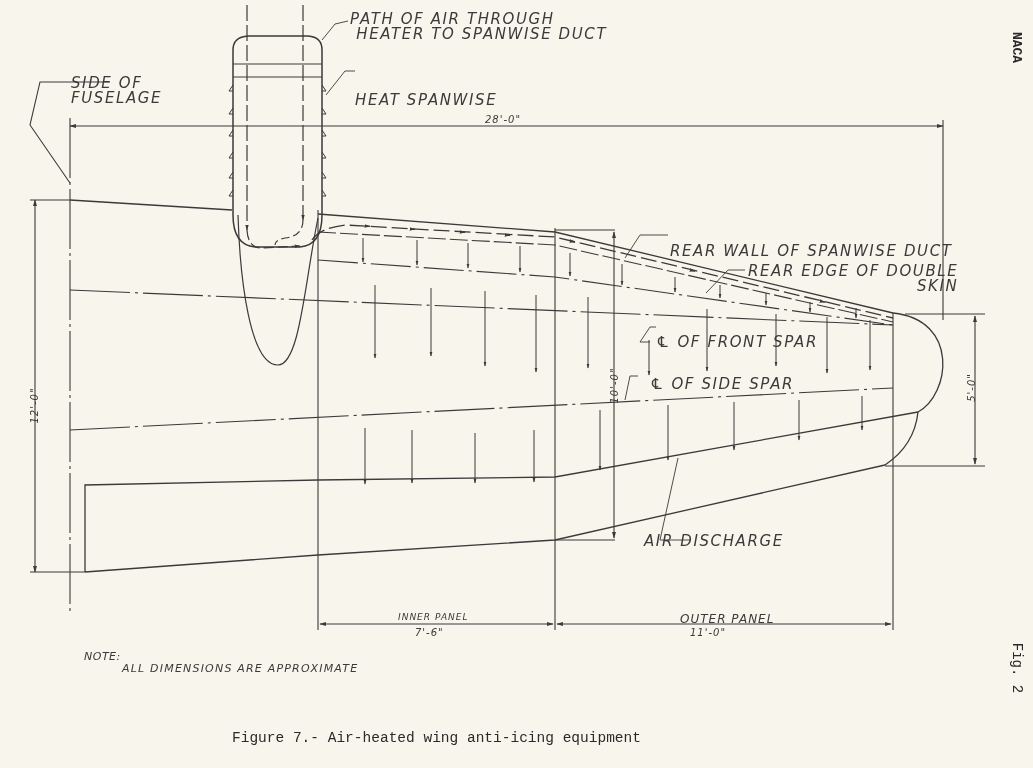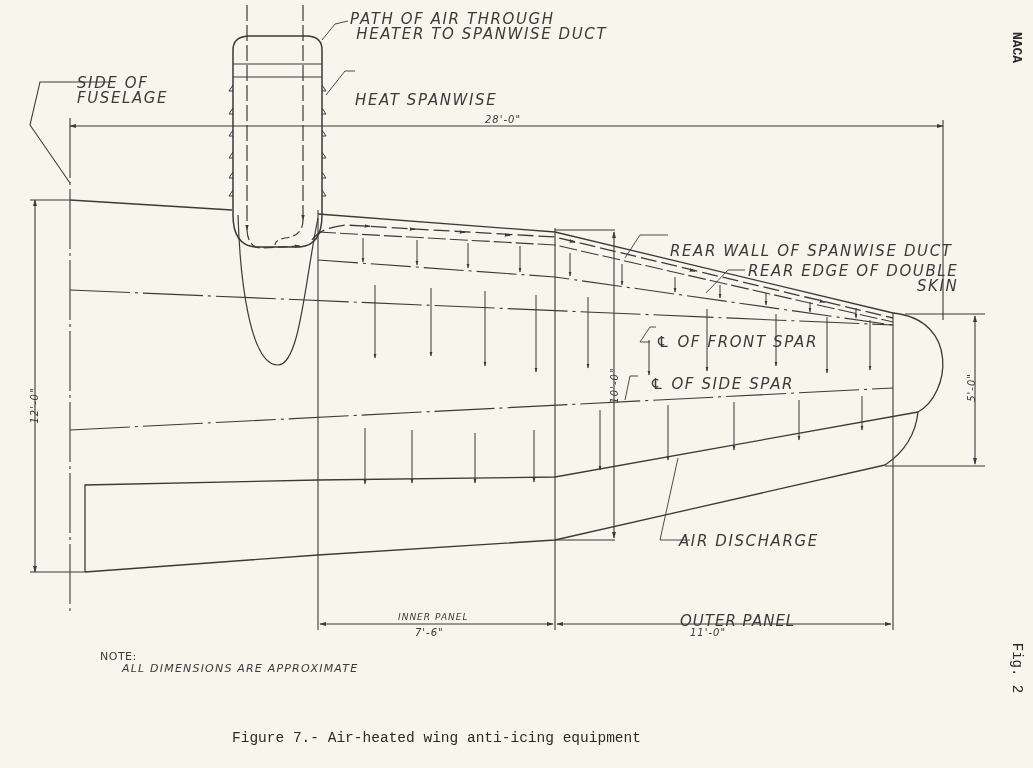--- a/index.html
+++ b/index.html
@@ -55,21 +55,22 @@
       right: 0px; top: 660px;
       font-family: "Liberation Mono", "DejaVu Sans Mono", monospace;
       font-size: 14px;
       color: #2a2a2a;
       transform: rotate(90deg);
       transform-origin: center;
       width: 60px; text-align: center;
     }
     .note {
       position: absolute;
-      left: 100px; top: 650px;
+      left: 84px; top: 650px;
+      font-style: italic;
       font-size: 11px;
       color: #3a3a3a;
       letter-spacing: 0.5px;
     }
     .note2 {
       position: absolute;
       left: 122px; top: 662px;
       font-style: italic;
       font-size: 11px;
       color: #3a3a3a;
@@ -212,39 +213,39 @@
       <polyline points="690,540 660,540 678,458"></polyline>
     </g>
 
     <g>
       <line x1="320" y1="624" x2="553" y2="624" marker-start="url(#ah)" marker-end="url(#ah)"></line>
       <line x1="557" y1="624" x2="891" y2="624" marker-start="url(#ah)" marker-end="url(#ah)"></line>
     </g>
   </g>
 </svg>
 
-<div class="lbl" style="left:77px;top:76px;">SIDE OF
+<div class="lbl" style="left:71px;top:76px;">SIDE OF
 FUSELAGE</div>
 <div class="lbl" style="left:350px;top:12px;">PATH OF AIR THROUGH
  HEATER TO SPANWISE DUCT</div>
 <div class="lbl" style="left:355px;top:93px;">HEAT SPANWISE</div>
 <div class="lbl" style="left:670px;top:244px;">REAR WALL OF SPANWISE DUCT</div>
 <div class="lbl" style="left:748px;top:264px;text-align:right;">REAR EDGE OF DOUBLE
            SKIN</div>
 <div class="lbl" style="left:656px;top:335px;font-style:italic;">℄ OF FRONT SPAR</div>
 <div class="lbl" style="left:650px;top:377px;">℄ OF SIDE SPAR</div>
-<div class="lbl" style="left:679px;top:534px;">AIR DISCHARGE</div>
+<div class="lbl" style="left:644px;top:534px;">AIR DISCHARGE</div>
 
 <div class="dim" style="left:485px;top:114px;">28'-0"</div>
 <div class="dim vert" style="left:16px;top:400px;">12'-0"</div>
 <div class="dim vert" style="left:596px;top:380px;">10'-0"</div>
 <div class="dim vert" style="left:957px;top:382px;">5'-0"</div>
 <div class="dim" style="left:398px;top:612px;font-size:9px;">INNER PANEL</div>
 <div class="dim" style="left:415px;top:627px;">7'-6"</div>
-<div class="dim" style="left:680px;top:612px;font-size:15px;">OUTER PANEL</div>
+<div class="dim" style="left:680px;top:612px;font-size:12px;">OUTER PANEL</div>
 <div class="dim" style="left:690px;top:627px;">11'-0"</div>
 
 <div class="note">NOTE:</div>
 <div class="note2">ALL DIMENSIONS ARE APPROXIMATE</div>
 
 <div class="caption">
   <div>Figure 7.- Air-heated wing anti-icing equipment</div>
   
   
 </div>

